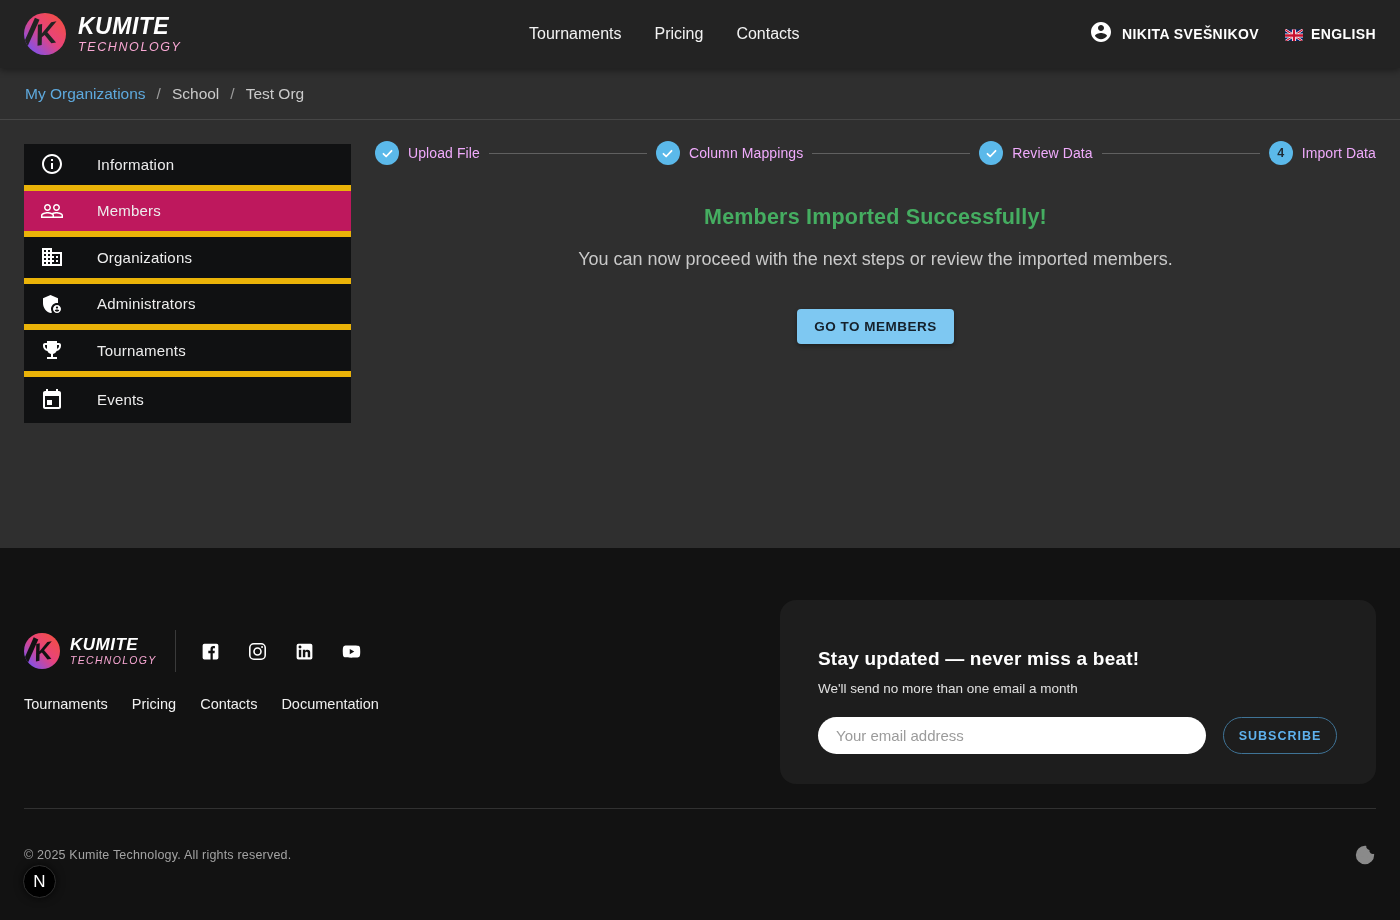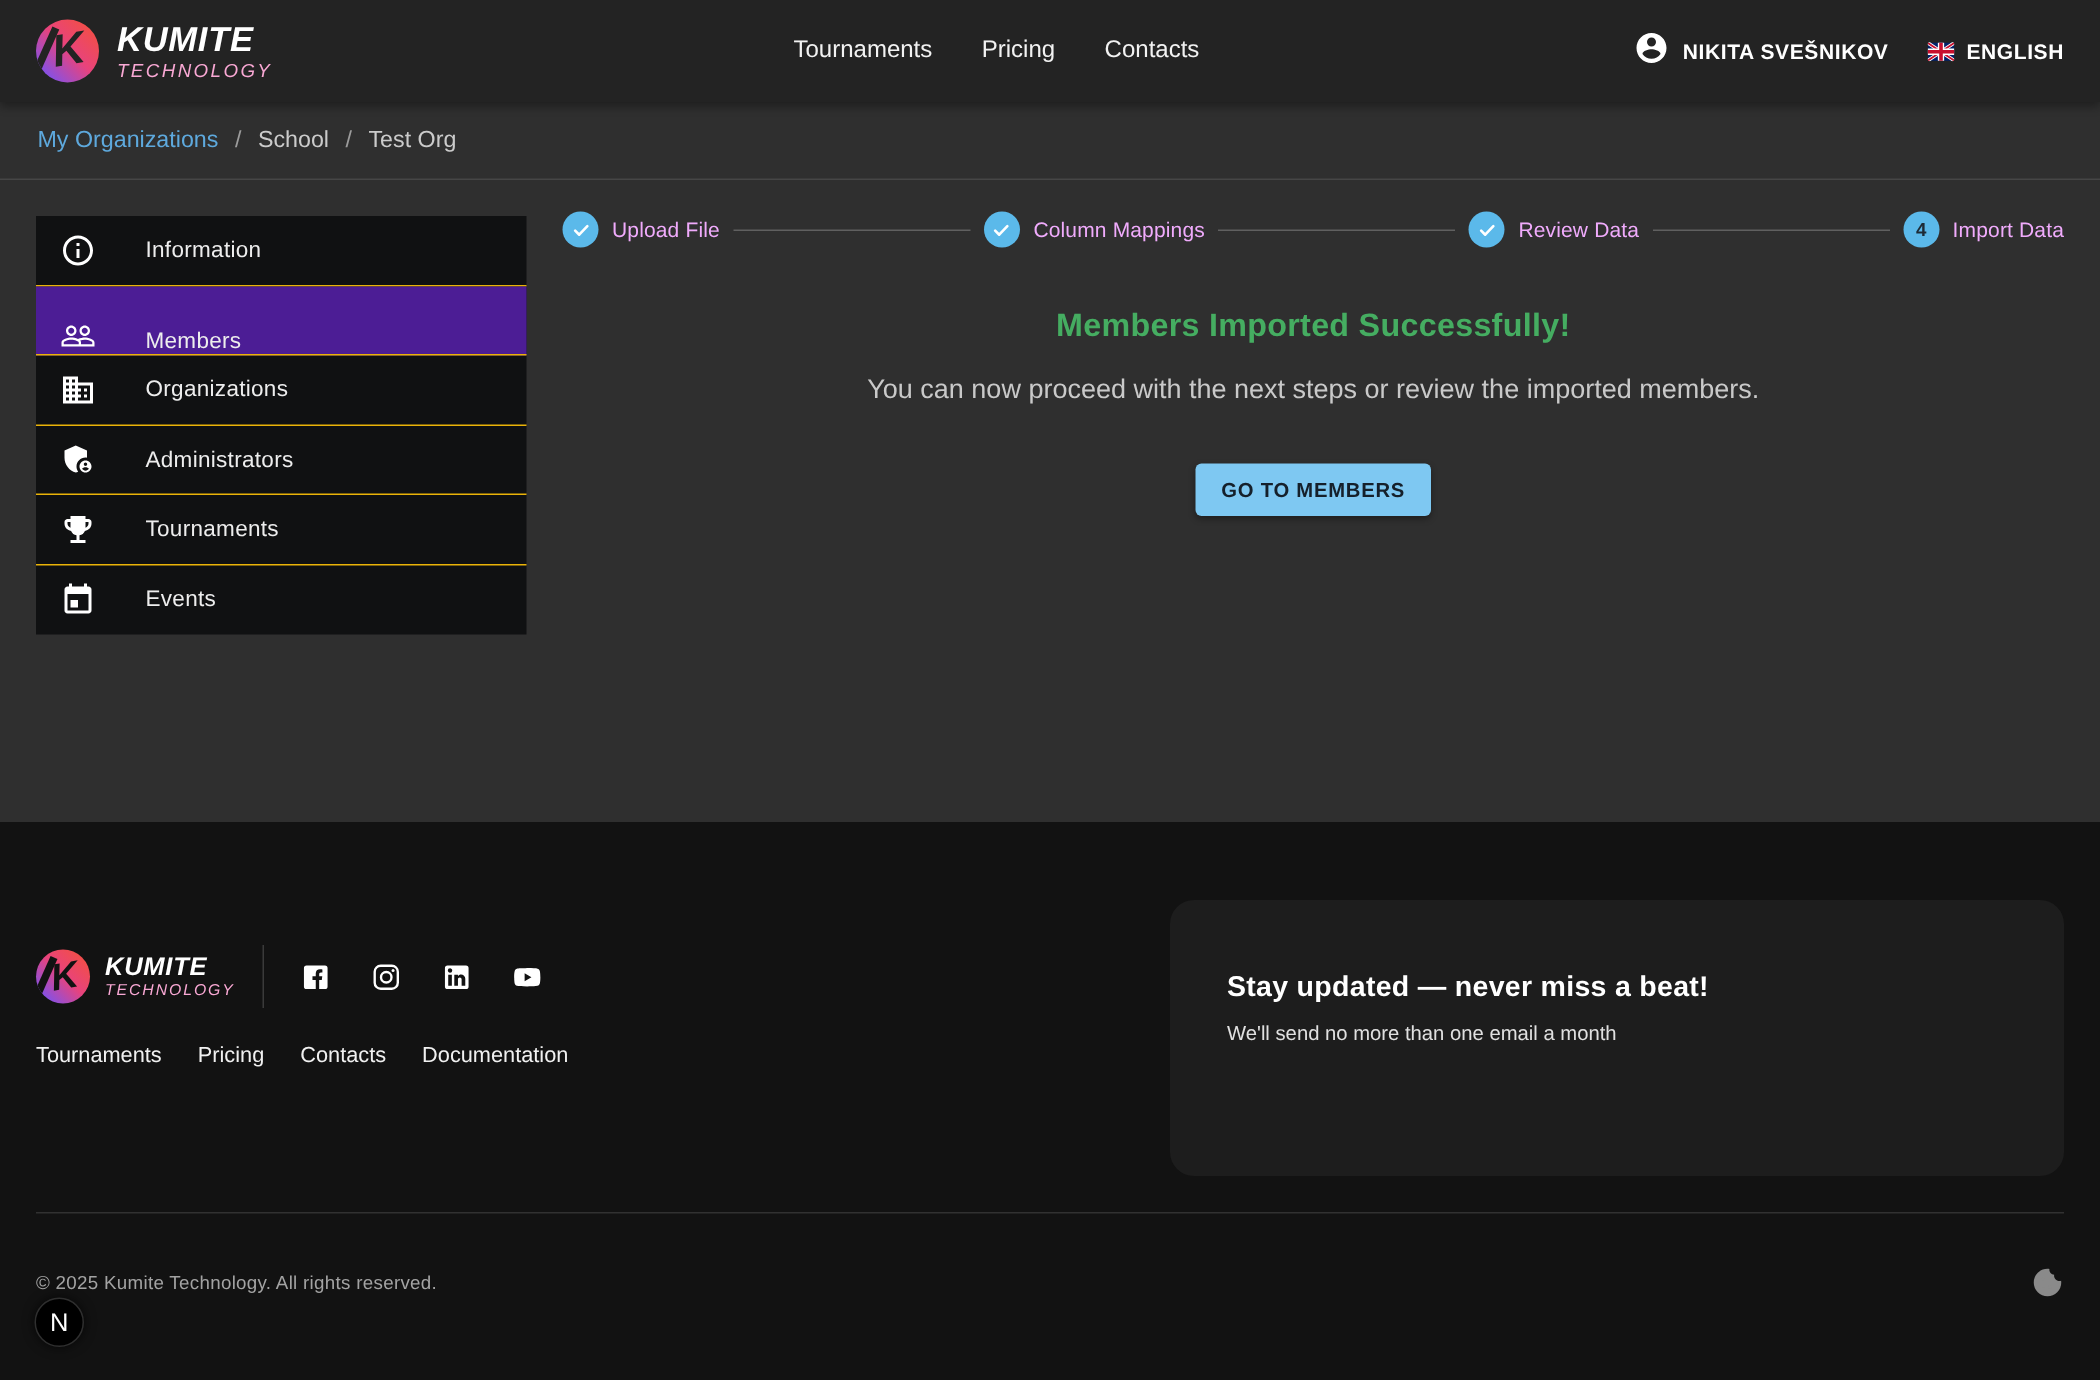--- a/index.html
+++ b/index.html
@@ -37,23 +37,23 @@
   .breadcrumb { height:52px; display:flex; align-items:center; gap:11px; padding:0 25px;
                 border-bottom:1px solid #464646; font-size:15.5px; background:#2f2f2f; }
   .crumb-link { color:#5ea9dd; cursor:pointer; }
   .crumb-sep { color:#9c9c9c; }
   .crumb-plain { color:#cbcbcb; }
 
   
   .content-row { display:flex; align-items:flex-start; padding:24px; height:428px; }
   .sidebar { width:327px; flex:none; background:#101112; }
   .side-item { height:46.5px; display:flex; align-items:center; padding-left:16px; gap:33px;
-               border-bottom:1px solid #eab308; cursor:pointer; }
+               border-bottom:6px solid #eab308; cursor:pointer; }
   .side-item:last-child { border-bottom:none; }
-  .side-item.selected { background:#4c1d95;align-items:flex-end; }
+  .side-item.selected { background:#be185d; }
   .side-icon { width:24px; height:24px; flex:none; }
   .side-icon svg { width:24px; height:24px; display:block; }
   .side-label { font-size:15px; color:#ededed; letter-spacing:.2px; }
 
   .main-col { flex:1; margin-left:24px; }
   .stepper { display:flex; align-items:center; margin-top:-3px; }
   .step { display:flex; align-items:center; gap:9px; flex:none; }
   .step-circle { width:24px; height:24px; border-radius:50%; background:#5bb9ea; flex:none;
                  display:flex; align-items:center; justify-content:center; }
   .step-circle svg { width:13px; height:13px; }
@@ -302,20 +302,24 @@
         <a href="#">Tournaments</a>
         <a href="#">Pricing</a>
         <a href="#">Contacts</a>
         <a href="#">Documentation</a>
       </div>
     </div>
 
     <div class="newsletter-card">
       <div class="nl-title">Stay updated — never miss a beat!</div>
       <div class="nl-sub">We'll send no more than one email a month</div>
+      <div class="nl-form">
+        <input class="nl-input" type="text" placeholder="Your email address" style="">
+        <button class="nl-btn">SUBSCRIBE</button>
+      </div>
     </div>
   </div>
 
   <div class="footer-divider"></div>
 
   <div class="footer-bottom">
     <span class="copyright">© 2025 Kumite Technology. All rights reserved.</span>
     <span class="cookie-btn">
       <svg viewBox="0 0 24 24" fill="#8a8a8a">
           <path d="M12 2a10 10 0 1 0 10 10c0-.46-.03-.92-.09-1.36a3.8 3.8 0 0 1-5.06-4.2A3.8 3.8 0 0 1 13.4 2.1C12.94 2.03 12.47 2 12 2z"></path>

